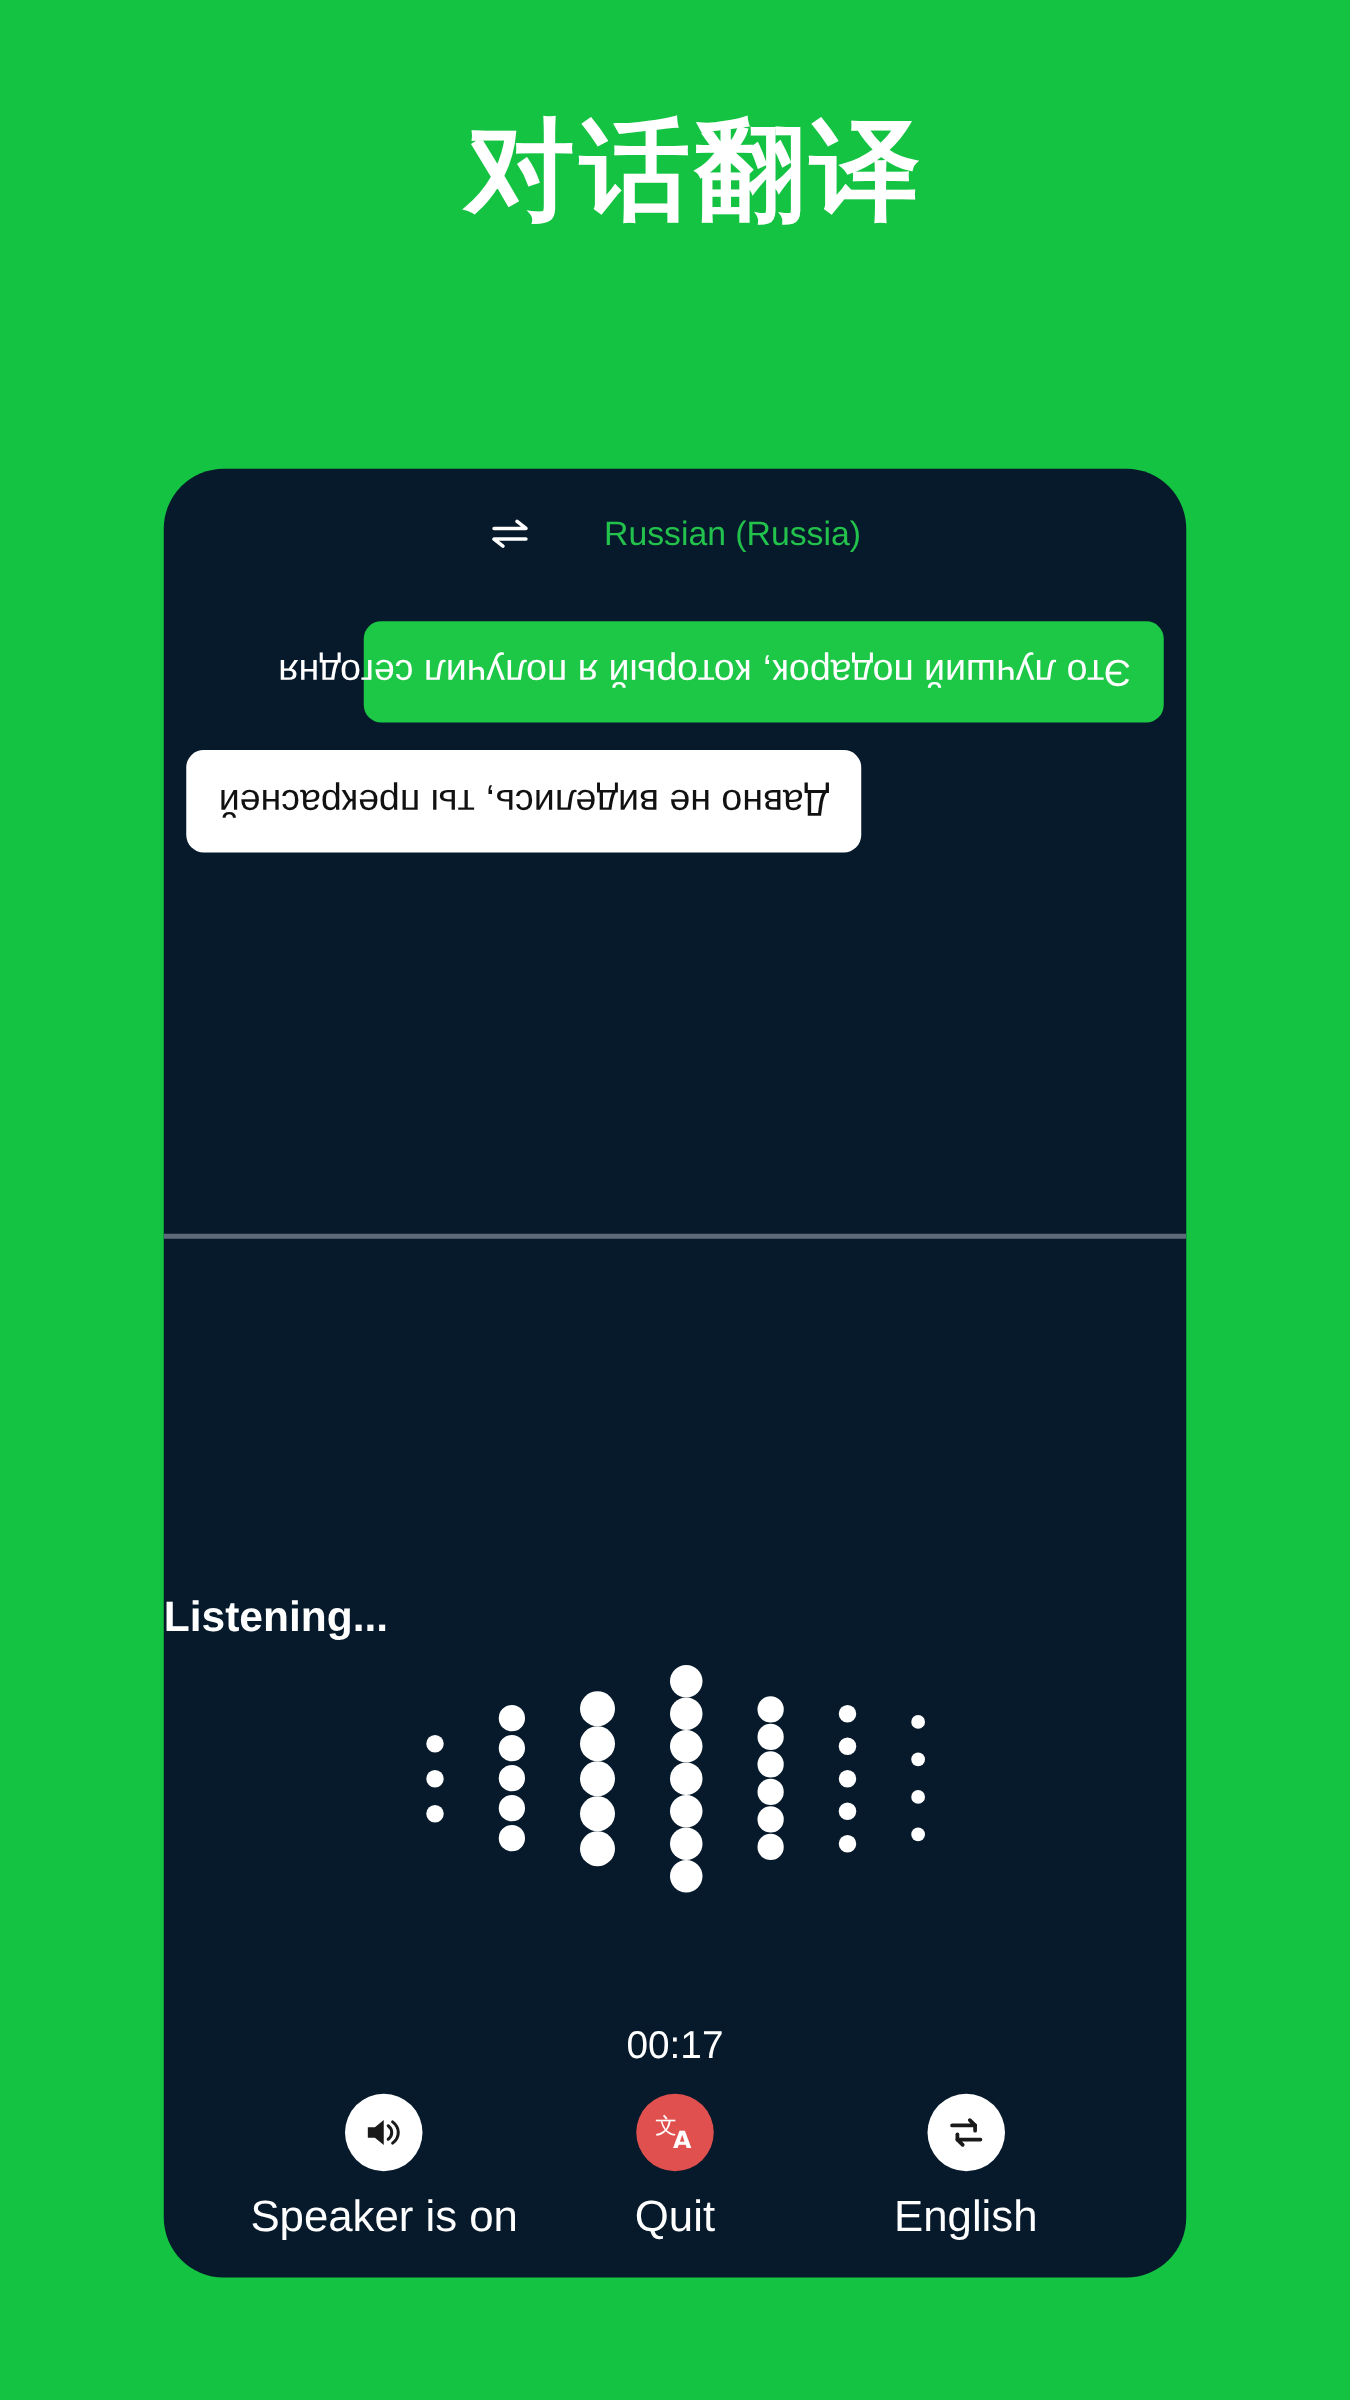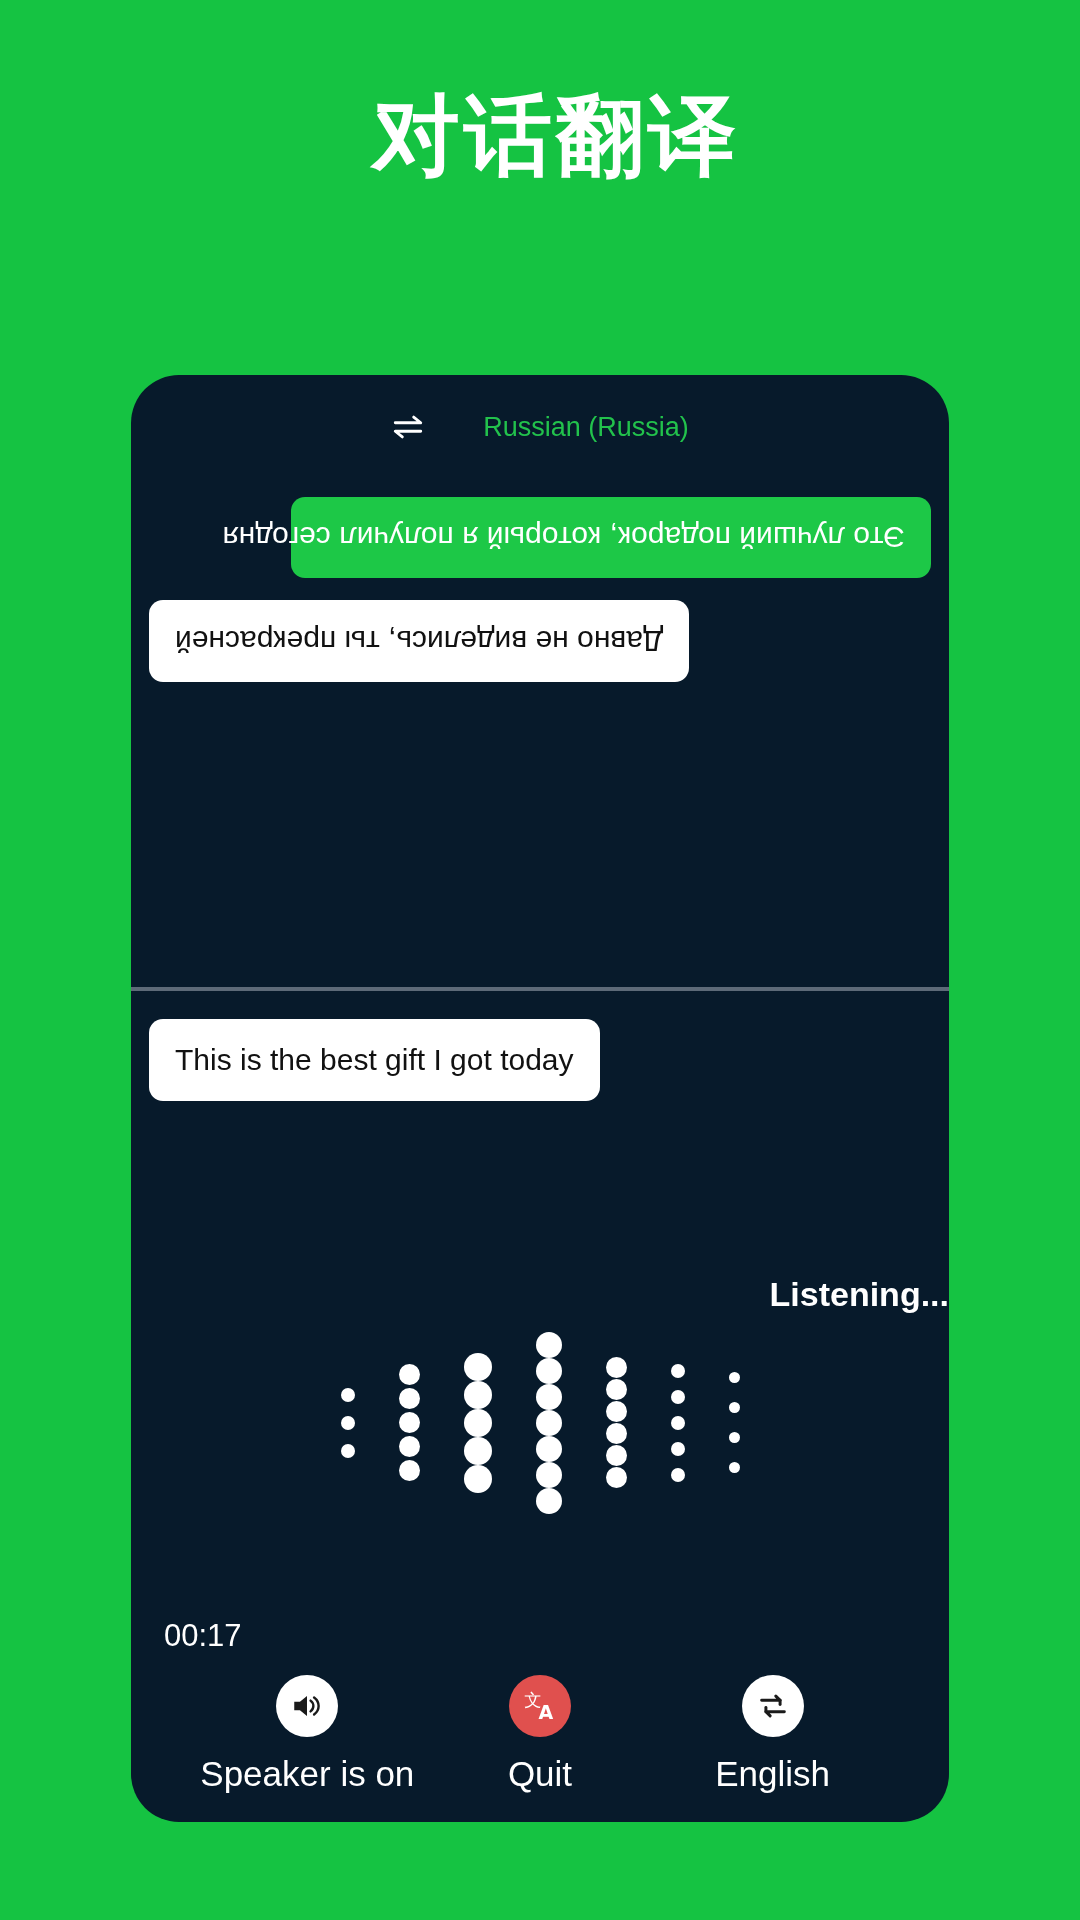--- a/index.html
+++ b/index.html
@@ -85,21 +85,21 @@
   }
   .bubble.green { background:#1dc847; color:#ffffff; }
   .bubble.white { background:#ffffff; color:#111111; }
 
   
   .flip180 { transform:rotate(180deg); }
 
   
   .listening-label {
     position:absolute; left:0; top:900px; width:818px;
-    text-align:right;
+    text-align:left;
     color:#ffffff;
     font-size:34px;
     font-weight:bold;
   }
 
   .waveform {
     position:absolute; left:0; top:955px; width:818px; height:185px;
     display:flex; align-items:center; justify-content:center;
     gap:44px;
   }
@@ -108,21 +108,21 @@
     justify-content:center;
   }
   .wave-dot {
     background:#ffffff;
     border-radius:50%;
   }
 
   
   .timer {
     position:absolute; left:0; top:1243px; width:818px;
-    text-align:left; color:#ffffff; font-size:31px;margin-left:33px;
+    text-align:center; color:#ffffff; font-size:31px;
   }
 
   
   .controls {
     position:absolute; left:0; top:1300px; width:818px;
     display:flex; align-items:flex-start; justify-content:space-around;
     padding:0 60px;
   }
   .control {
     display:flex; flex-direction:column; align-items:center; gap:17px;
@@ -163,23 +163,20 @@
         <div class="bubble white">Давно не виделись, ты прекрасней</div>
       </div>
       <div class="bubble-row left">
         <div class="bubble green">Это лучший подарок, который я получил сегодня</div>
       </div>
     </div>
 
     <div class="pane-divider"></div>
 
     <div class="pane-local">
-      <div class="bubble-row left">
-        <div class="bubble white">This is the best gift I got today</div>
-      </div>
     </div>
 
     <div class="listening-label">Listening...</div>
 
     <div class="waveform">
         <div class="wave-col" style="gap: 14px;">
           <span class="wave-dot" style="width: 14px; height: 14px;"></span>
           <span class="wave-dot" style="width: 14px; height: 14px;"></span>
           <span class="wave-dot" style="width: 14px; height: 14px;"></span>
         </div>

